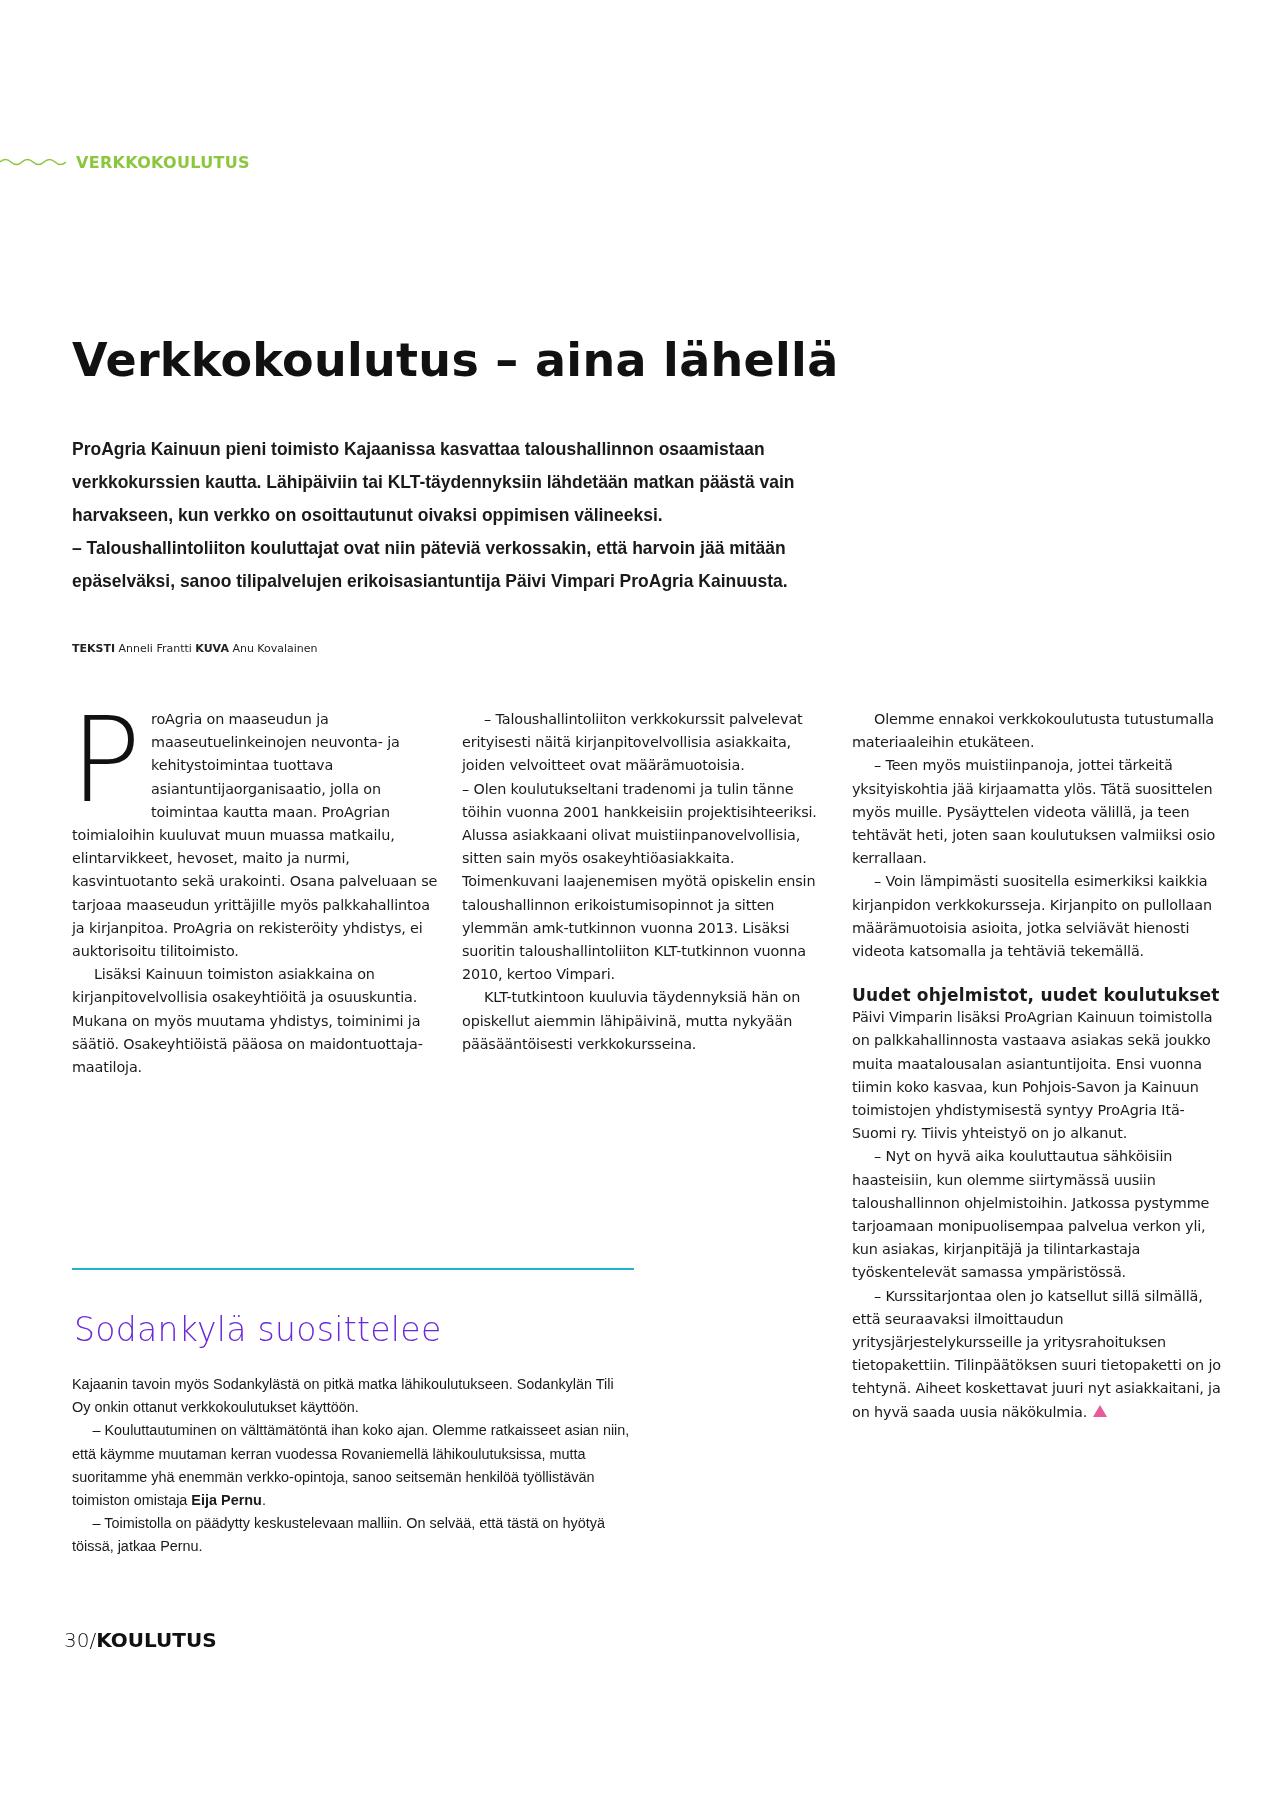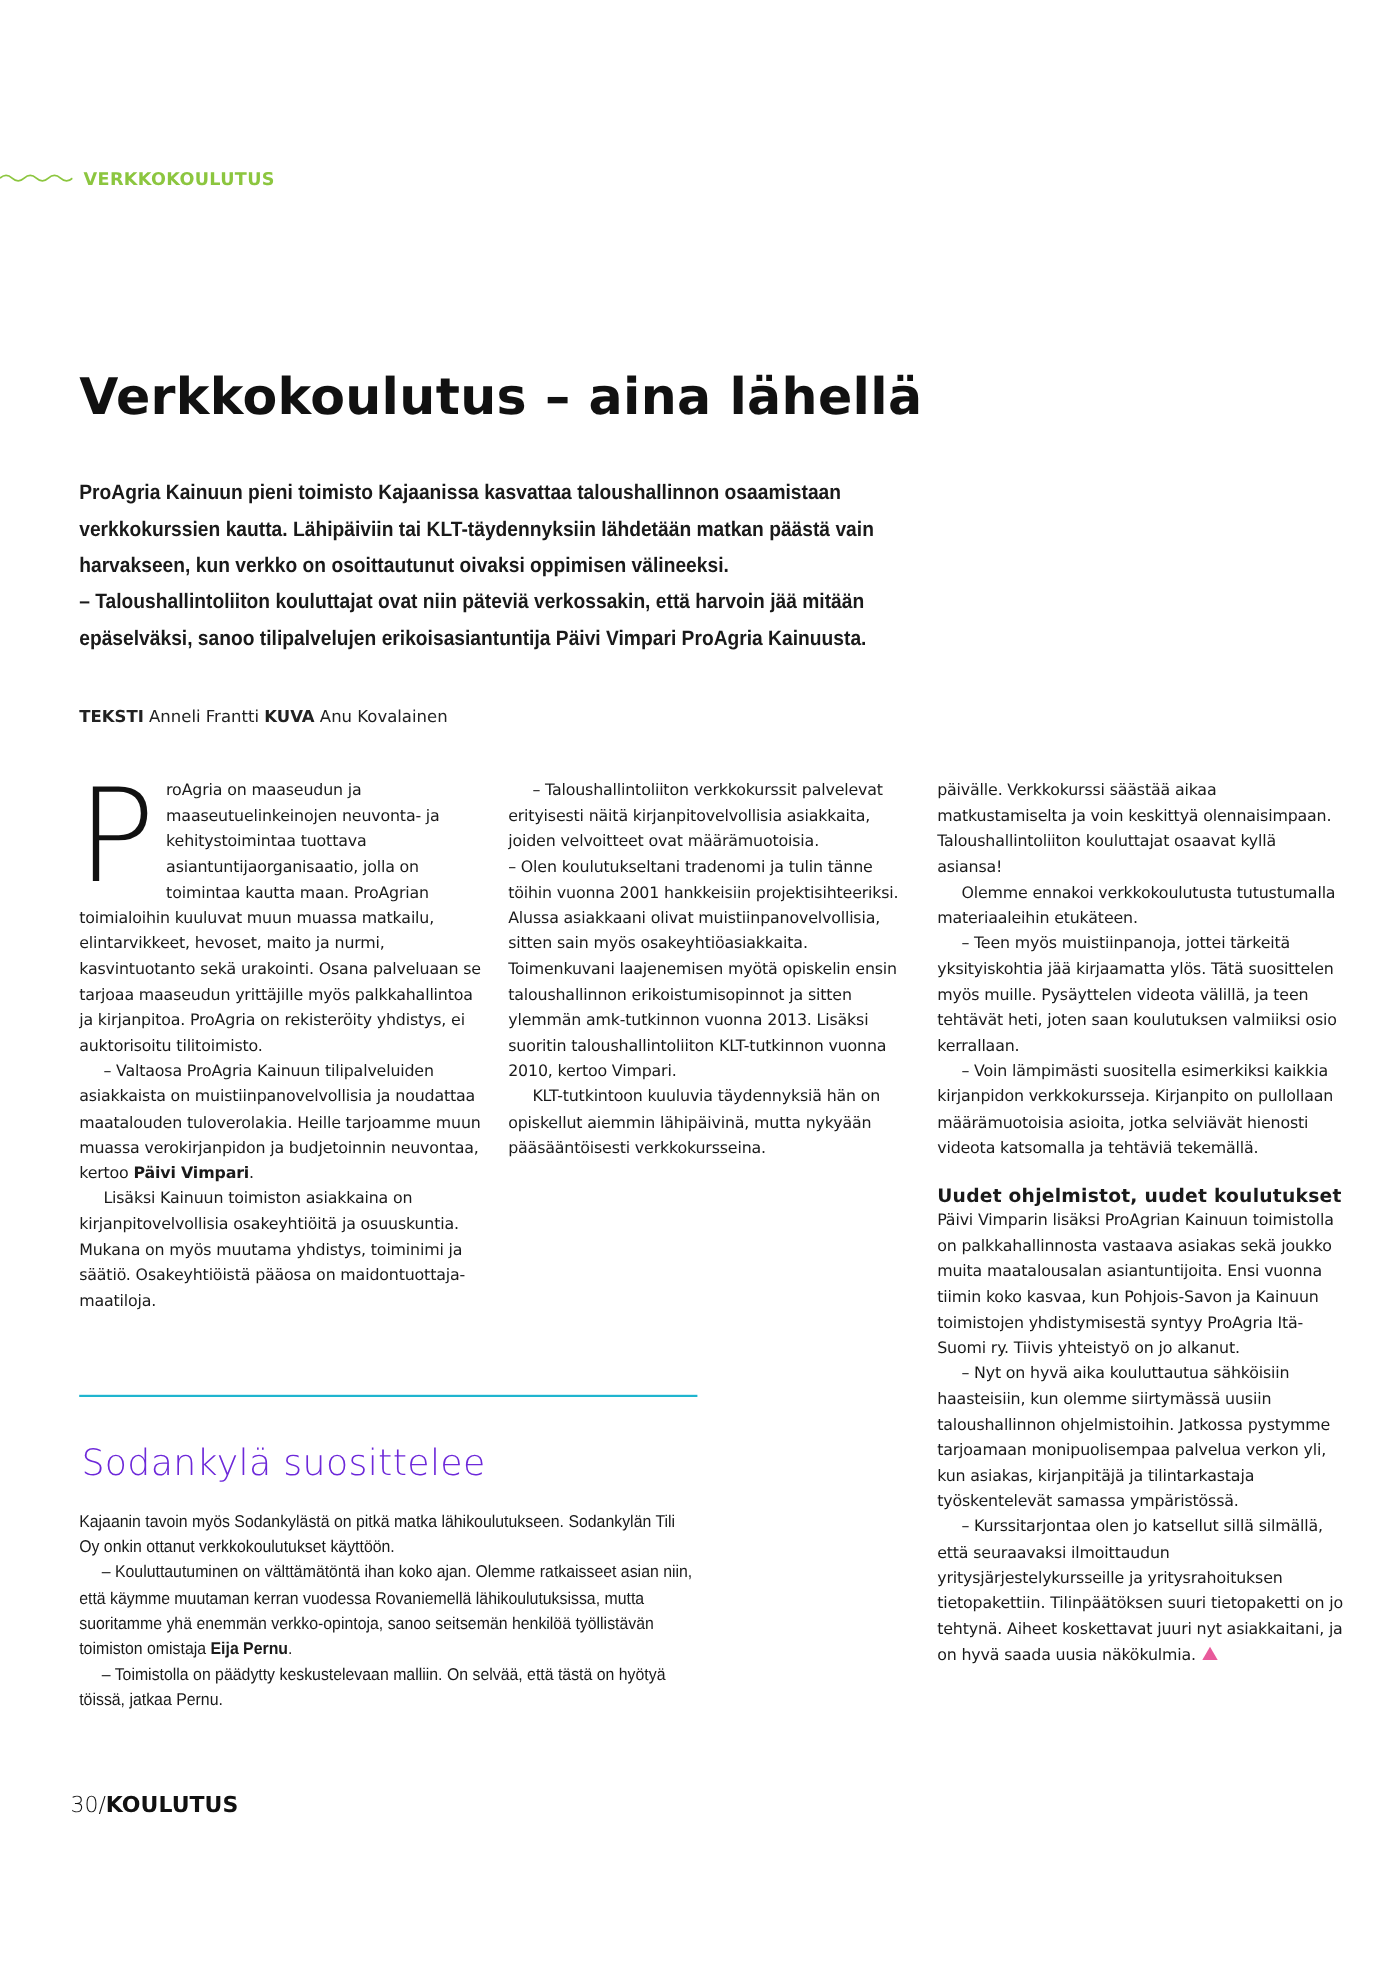--- a/index.html
+++ b/index.html
@@ -8,21 +8,21 @@
 
     .section-tag { position: absolute; left: 0; top: 150px; height: 24px; display: flex; align-items: center; }
     .section-tag svg { display: block; }
     .section-tag .label { margin-left: 10px; font-family: "DejaVu Sans", sans-serif; font-weight: bold; font-size: 16px; color: #8cc63f; letter-spacing: 0.3px; }
 
     .title { position: absolute; left: 72px; top: 333px; font-family: "DejaVu Sans", sans-serif; font-weight: bold; font-size: 46px; letter-spacing: 0.3px; color: #111; }
 
     .lead { position: absolute; left: 72px; top: 432px; width: 820px; font-family: "Liberation Sans", sans-serif; font-weight: bold; font-size: 19px; line-height: 33px; color: #1a1a1a; transform: scaleX(0.92); transform-origin: left top; width: 890px; }
     .lead p { margin: 0; }
 
-    .byline { position: absolute; left: 72px; top: 642px; font-family: "DejaVu Sans", sans-serif; font-size: 15px; color: #222; }
+    .byline { position: absolute; left: 72px; top: 642px; font-family: "DejaVu Sans", sans-serif; font-size: 11px; color: #222; }
     .byline b { font-weight: bold; }
 
     .col { position: absolute; top: 708px; width: 370px; font-family: "DejaVu Sans", sans-serif; font-size: 14.4px; line-height: 23.2px; color: #1a1a1a; letter-spacing: -0.15px; }
     .col p { margin: 0; }
     .col p.indent { text-indent: 22px; }
     .col1 { left: 72px; }
     .col2 { left: 462px; }
     .col3 { left: 852px; }
 
     .dropcap { float: left; font-family: "DejaVu Sans", sans-serif; font-weight: 200; font-size: 118px; line-height: 96px; margin: 4px 10px 0 -2px; color: #111; height: 100px; transform: scaleX(1.0); }
@@ -61,32 +61,30 @@
 <div class="byline">
   <b>TEKSTI</b>
   <span>Anneli Frantti</span>
   <b>KUVA</b>
   <span>Anu Kovalainen</span>
 </div>
 
 <div class="col col1">
   <span class="dropcap">P</span>
   <p>roAgria on maaseudun ja maaseutuelinkeinojen neuvonta- ja kehitystoimintaa tuottava asiantuntijaorganisaatio, jolla on toimintaa kautta maan. ProAgrian toimialoihin kuuluvat muun muassa matkailu, elintarvikkeet, hevoset, maito ja nurmi, kasvintuotanto sekä urakointi. Osana palveluaan se tarjoaa maaseudun yrittäjille myös palkkahallintoa ja kirjanpitoa. ProAgria on rekisteröity yhdistys, ei auktorisoitu tilitoimisto.</p>
-  <p class="indent"><span>– Valtaosa ProAgria Kainuun tilipalveluiden asiakkaista on muistiinpanovelvollisia ja noudattaa maatalouden tuloverolakia. Heille tarjoamme muun muassa verokirjanpidon ja budjetoinnin neuvontaa, kertoo </span><b>Päivi Vimpari</b><span>.</span></p>
   <p class="indent">Lisäksi Kainuun toimiston asiakkaina on kirjanpitovelvollisia osakeyhtiöitä ja osuuskuntia. Mukana on myös muutama yhdistys, toiminimi ja säätiö. Osakeyhtiöistä pääosa on maidontuottaja-maatiloja.</p>
 </div>
 
 <div class="col col2">
   <p class="indent">– Taloushallintoliiton verkkokurssit palvelevat erityisesti näitä kirjanpitovelvollisia asiakkaita, joiden velvoitteet ovat määrämuotoisia.</p>
   <p>– Olen koulutukseltani tradenomi ja tulin tänne töihin vuonna 2001 hankkeisiin projektisihteeriksi. Alussa asiakkaani olivat muistiinpanovelvollisia, sitten sain myös osakeyhtiöasiakkaita. Toimenkuvani laajenemisen myötä opiskelin ensin taloushallinnon erikoistumisopinnot ja sitten ylemmän amk-tutkinnon vuonna 2013. Lisäksi suoritin taloushallintoliiton KLT-tutkinnon vuonna 2010, kertoo Vimpari.</p>
   <p class="indent">KLT-tutkintoon kuuluvia täydennyksiä hän on opiskellut aiemmin lähipäivinä, mutta nykyään pääsääntöisesti verkkokursseina.</p>
 </div>
 
 <div class="col col3">
-  <p>päivälle. Verkkokurssi säästää aikaa matkustamiselta ja voin keskittyä olennaisimpaan. Taloushallintoliiton kouluttajat osaavat kyllä asiansa!</p>
   <p class="indent">Olemme ennakoi verkkokoulutusta tutustumalla materiaaleihin etukäteen.</p>
   <p class="indent">– Teen myös muistiinpanoja, jottei tärkeitä yksityiskohtia jää kirjaamatta ylös. Tätä suosittelen myös muille. Pysäyttelen videota välillä, ja teen tehtävät heti, joten saan koulutuksen valmiiksi osio kerrallaan.</p>
   <p class="indent">– Voin lämpimästi suositella esimerkiksi kaikkia kirjanpidon verkkokursseja. Kirjanpito on pullollaan määrämuotoisia asioita, jotka selviävät hienosti videota katsomalla ja tehtäviä tekemällä.</p>
   <h3 class="subhead">Uudet ohjelmistot, uudet koulutukset</h3>
   <p>Päivi Vimparin lisäksi ProAgrian Kainuun toimistolla on palkkahallinnosta vastaava asiakas sekä joukko muita maatalousalan asiantuntijoita. Ensi vuonna tiimin koko kasvaa, kun Pohjois-Savon ja Kainuun toimistojen yhdistymisestä syntyy ProAgria Itä-Suomi ry. Tiivis yhteistyö on jo alkanut.</p>
   <p class="indent">– Nyt on hyvä aika kouluttautua sähköisiin haasteisiin, kun olemme siirtymässä uusiin taloushallinnon ohjelmistoihin. Jatkossa pystymme tarjoamaan monipuolisempaa palvelua verkon yli, kun asiakas, kirjanpitäjä ja tilintarkastaja työskentelevät samassa ympäristössä.</p>
   <p class="indent"><span>– Kurssitarjontaa olen jo katsellut sillä silmällä, että seuraavaksi ilmoittaudun yritysjärjestelykursseille ja yritysrahoituksen tietopakettiin. Tilinpäätöksen suuri tietopaketti on jo tehtynä. Aiheet koskettavat juuri nyt asiakkaitani, ja on hyvä saada uusia näkökulmia.</span><span class="end-mark"></span></p>
 </div>
 
 <div class="box-rule"></div>

